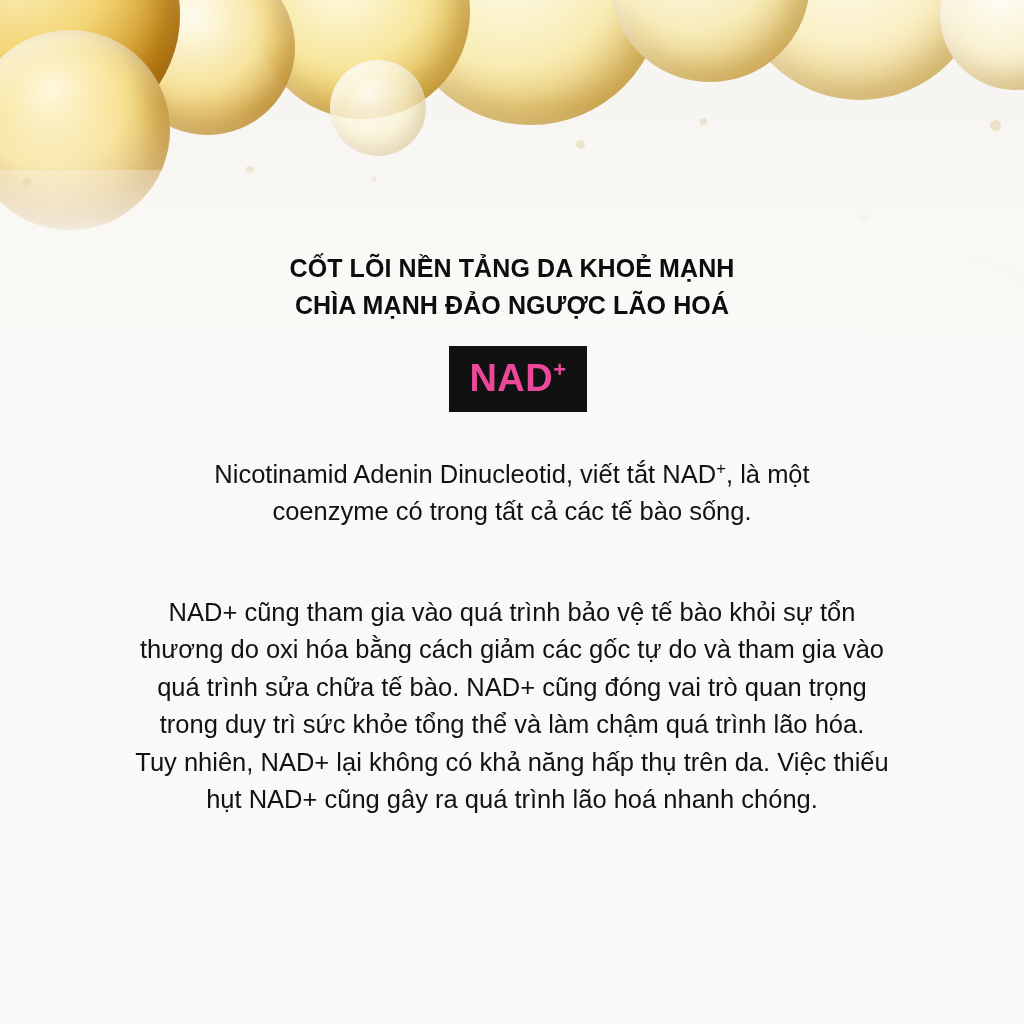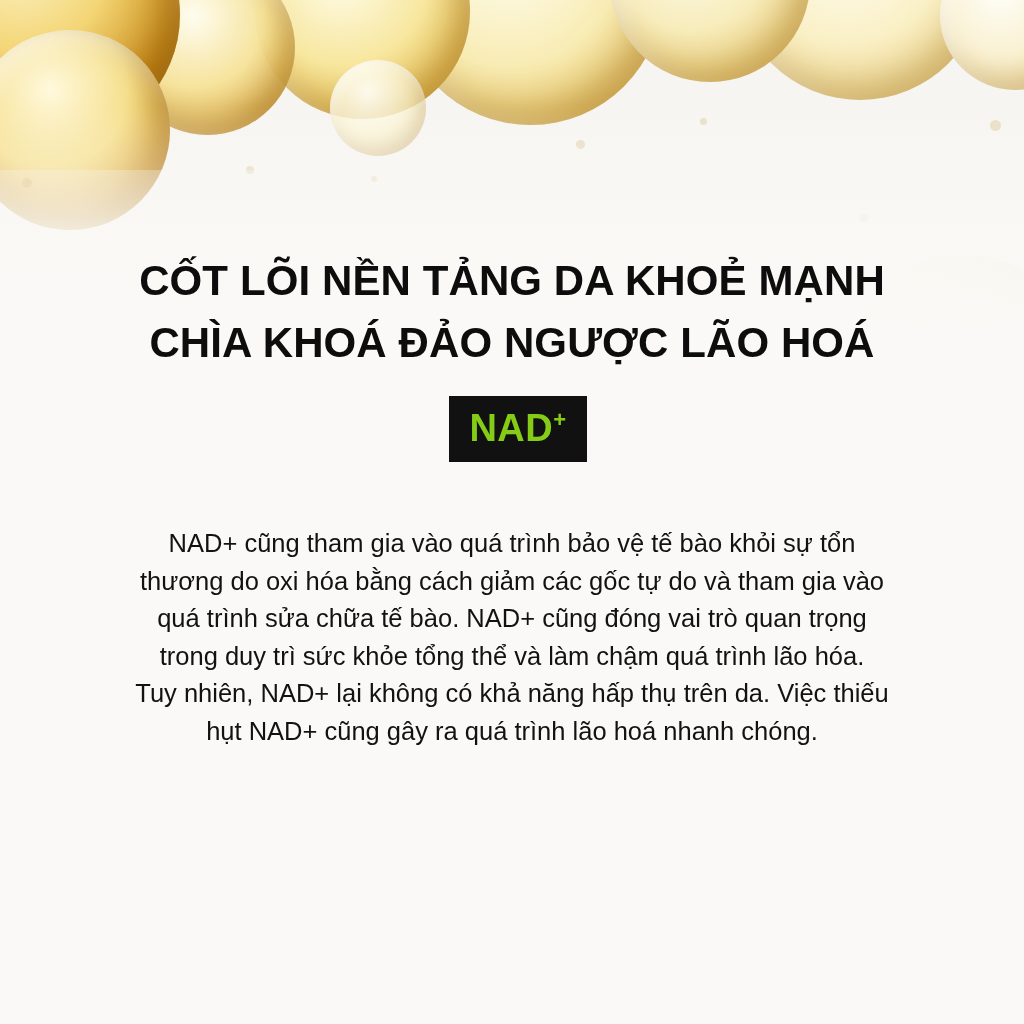--- a/index.html
+++ b/index.html
@@ -141,34 +141,34 @@
     inset: 0;
     display: flex;
     flex-direction: column;
     align-items: center;
     padding-top: 250px;
     color: #111;
   }
   .headline {
     text-align: center;
     font-weight: bold;
-    font-size: 42px;
+    font-size: 25px;
     line-height: 1.48;
     letter-spacing: .1px;
     color: #0d0d0d;
     max-width: 820px;
   }
   .badge-wrap {
     margin-top: 22px;
     display: flex;
     justify-content: center;
   }
   .badge {
     background: #111;
-    color: #84cc16;
+    color: #ec4899;
     font-weight: bold;
     font-size: 38px;
     line-height: 1;
     padding: 13px 20px 15px 20px;
     letter-spacing: .5px;
     display: inline-block;
     margin-left: 12px;
   }
   .badge sup {
     font-size: 22px;
@@ -214,26 +214,27 @@
     <div class="spec s6"></div>
     <div class="spec s7"></div>
     <div class="veil"></div>
     <div class="veil-edge"></div>
   </div>
 
   <div class="content">
 
     <div class="headline">
       <div>CỐT LÕI NỀN TẢNG DA KHOẺ MẠNH</div>
-      <div>CHÌA KHOÁ ĐẢO NGƯỢC LÃO HOÁ</div>
+      <div>CHÌA MẠNH ĐẢO NGƯỢC LÃO HOÁ</div>
     </div>
 
     <div class="badge-wrap">
       <div class="badge"><span>NAD</span><sup>+</sup></div>
     </div>
 
+    <p class="para p1"><span>Nicotinamid Adenin Dinucleotid, viết tắt NAD</span><sup>+</sup><span>, là một coenzyme có trong tất cả các tế bào sống.</span></p>
 
     <p class="para p2">NAD+ cũng tham gia vào quá trình bảo vệ tế bào khỏi sự tổn thương do oxi hóa bằng cách giảm các gốc tự do và tham gia vào quá trình sửa chữa tế bào. NAD+ cũng đóng vai trò quan trọng trong duy trì sức khỏe tổng thể và làm chậm quá trình lão hóa.</p>
 
     <p class="para p3">Tuy nhiên, NAD+ lại không có khả năng hấp thụ trên da. Việc thiếu hụt NAD+ cũng gây ra quá trình lão hoá nhanh chóng.</p>
 
   </div>
 </div>
 
 </body></html>

